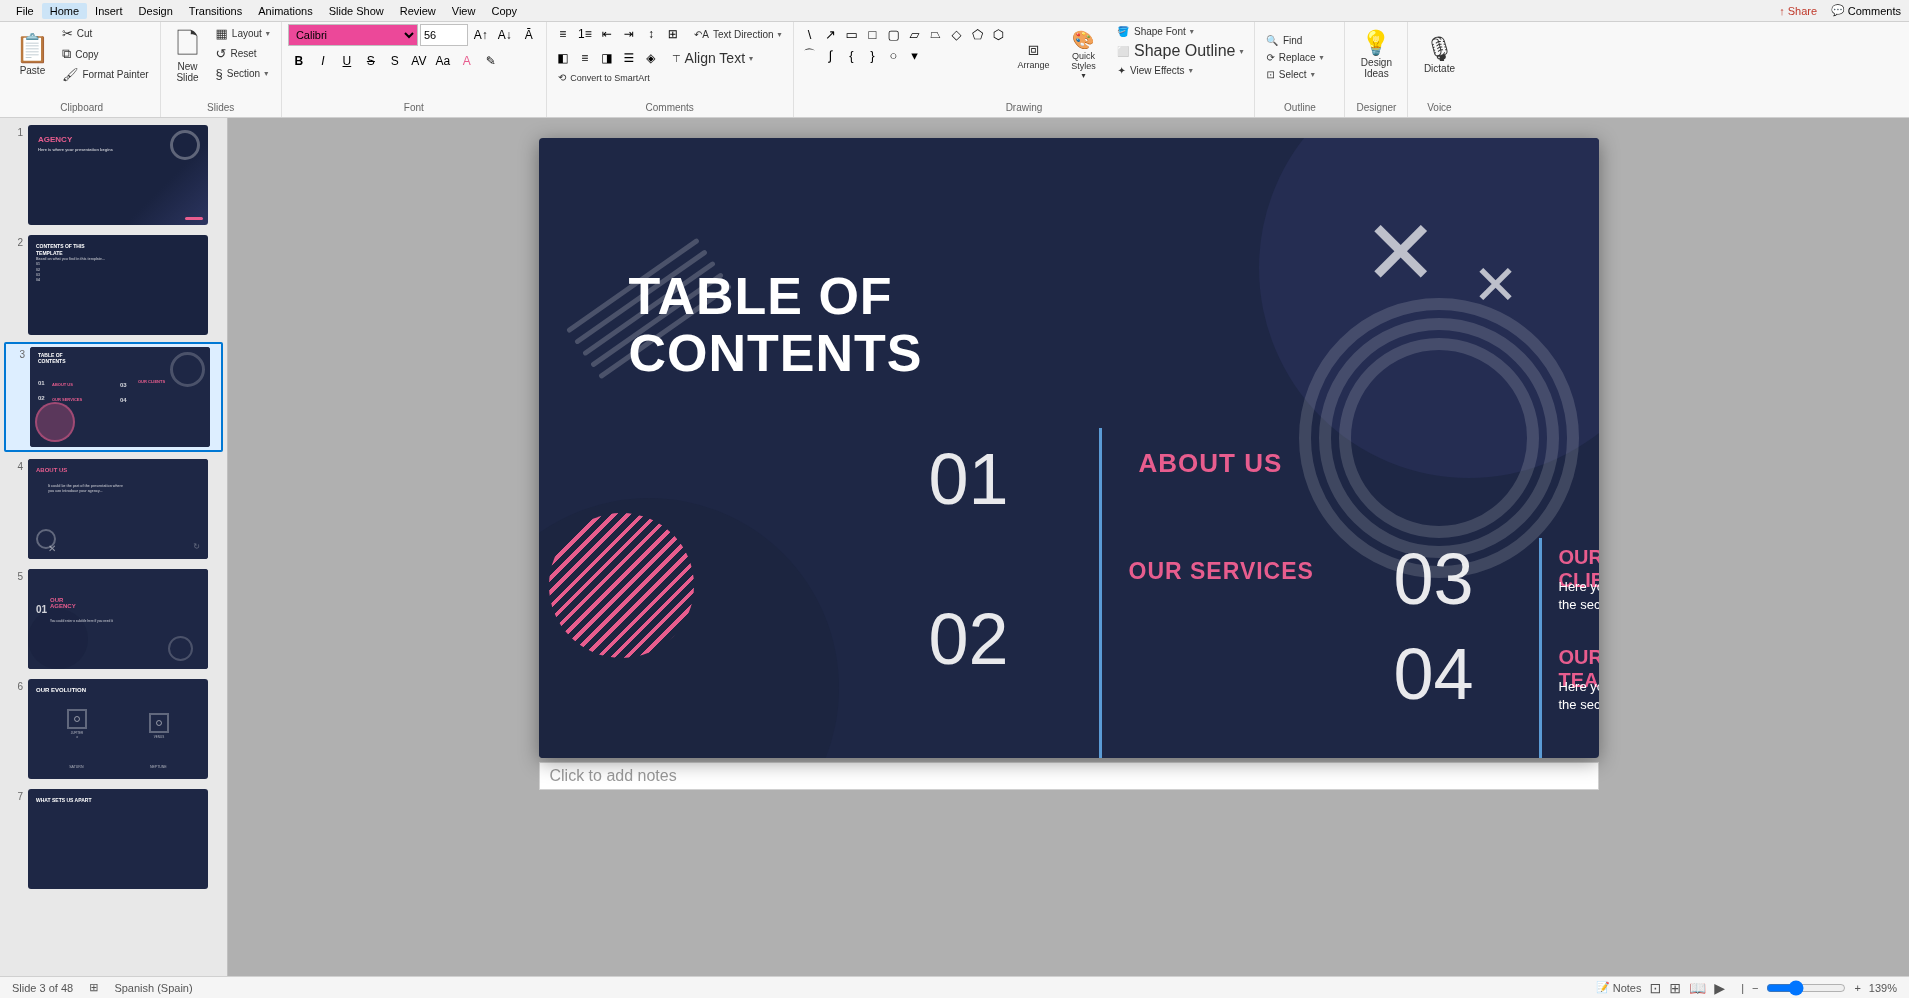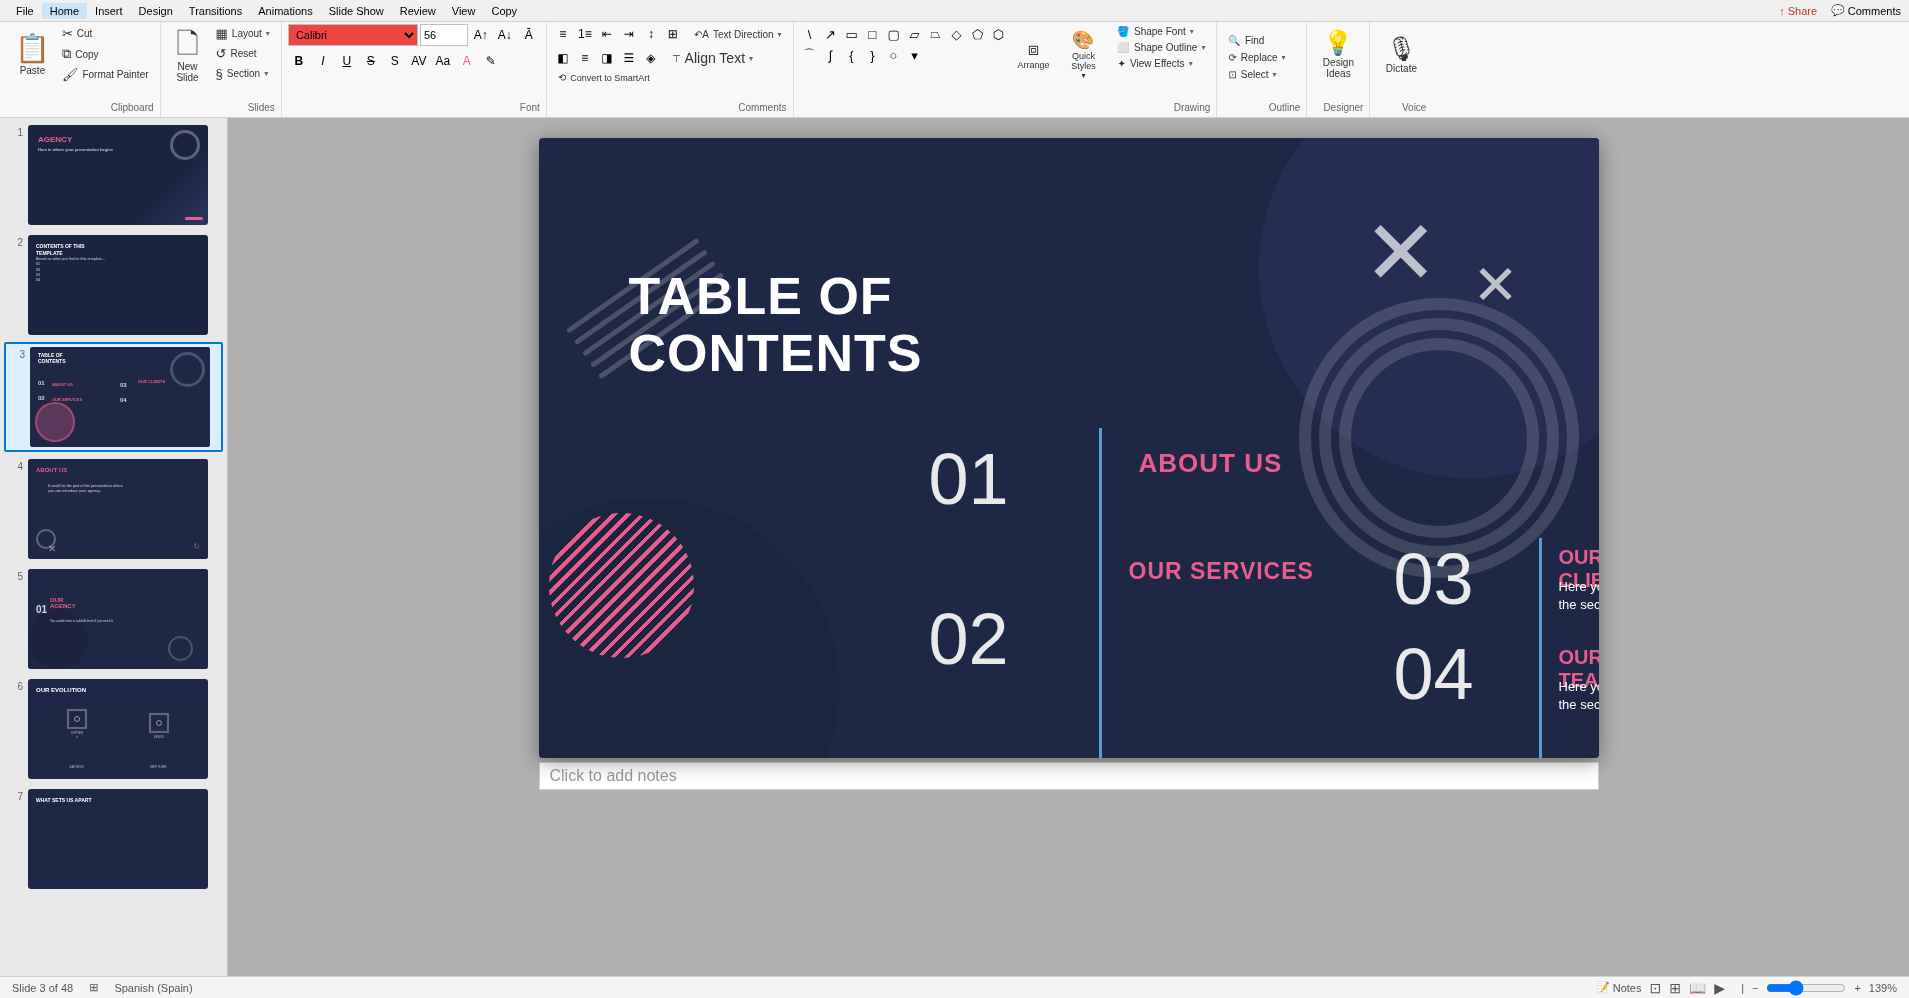--- a/index.html
+++ b/index.html
@@ -32,21 +32,21 @@
     }
     .ribbon-group-content {
       display: flex;
       align-items: flex-start;
       flex: 1;
       gap: 2px;
     }
     .ribbon-group-label {
       font-size: 10px;
       color: #666;
-      text-align: right;
+      text-align: center;
       margin-top: 12px;
       padding-bottom: 2px;
     }
     .ribbon-btn {
       display: flex;
       flex-direction: column;
       align-items: center;
       justify-content: center;
       padding: 3px 5px;
       cursor: pointer;
@@ -62,21 +62,21 @@
     
     .ribbon-col { display: flex; flex-direction: column; gap: 1px; }
     .ribbon-small-btn {
       display: flex; align-items: center; gap: 4px;
       padding: 2px 5px; cursor: pointer; border-radius: 2px; font-size: 10px; color: #333; white-space: nowrap;
     }
     .ribbon-small-btn .s-icon { font-size: 13px; }
 
     
     .font-name-select {
-      width: 130px; height: 22px; font-size: 11px; border: 1px solid #c0c0c0; background: #ef4444; padding: 0 3px;
+      width: 130px; height: 22px; font-size: 11px; border: 1px solid #c0c0c0; background: #ec4899; padding: 0 3px;
     }
     .font-size-select {
       width: 48px; height: 22px; font-size: 11px; border: 1px solid #c0c0c0; background: white; padding: 0 3px;
     }
     .font-controls-row { display: flex; gap: 2px; align-items: center; margin-bottom: 2px; }
     .format-btn {
       width: 22px; height: 22px; border: 1px solid transparent; background: none; cursor: pointer;
       font-size: 12px; display: flex; align-items: center; justify-content: center; border-radius: 2px;
     }
 
@@ -506,21 +506,21 @@
         </div>
       </div>
       <div class="ribbon-col" style="justify-content:center;">
         <div class="ribbon-small-btn">
           <span>🪣</span>
           <span style="font-size:10px;">Shape Font</span>
           <span class="drop-arrow">▾</span>
         </div>
         <div class="ribbon-small-btn">
           <span>⬜</span>
-          <span style="font-size:10px;">Shape Outline</span>
+          <span style="font-size:16px;">Shape Outline</span>
           <span class="drop-arrow">▾</span>
         </div>
         <div class="ribbon-small-btn">
           <span>✦</span>
           <span style="font-size:10px;">View Effects</span>
           <span class="drop-arrow">▾</span>
         </div>
       </div>
     </div>
     <div class="ribbon-group-label">Drawing</div>

